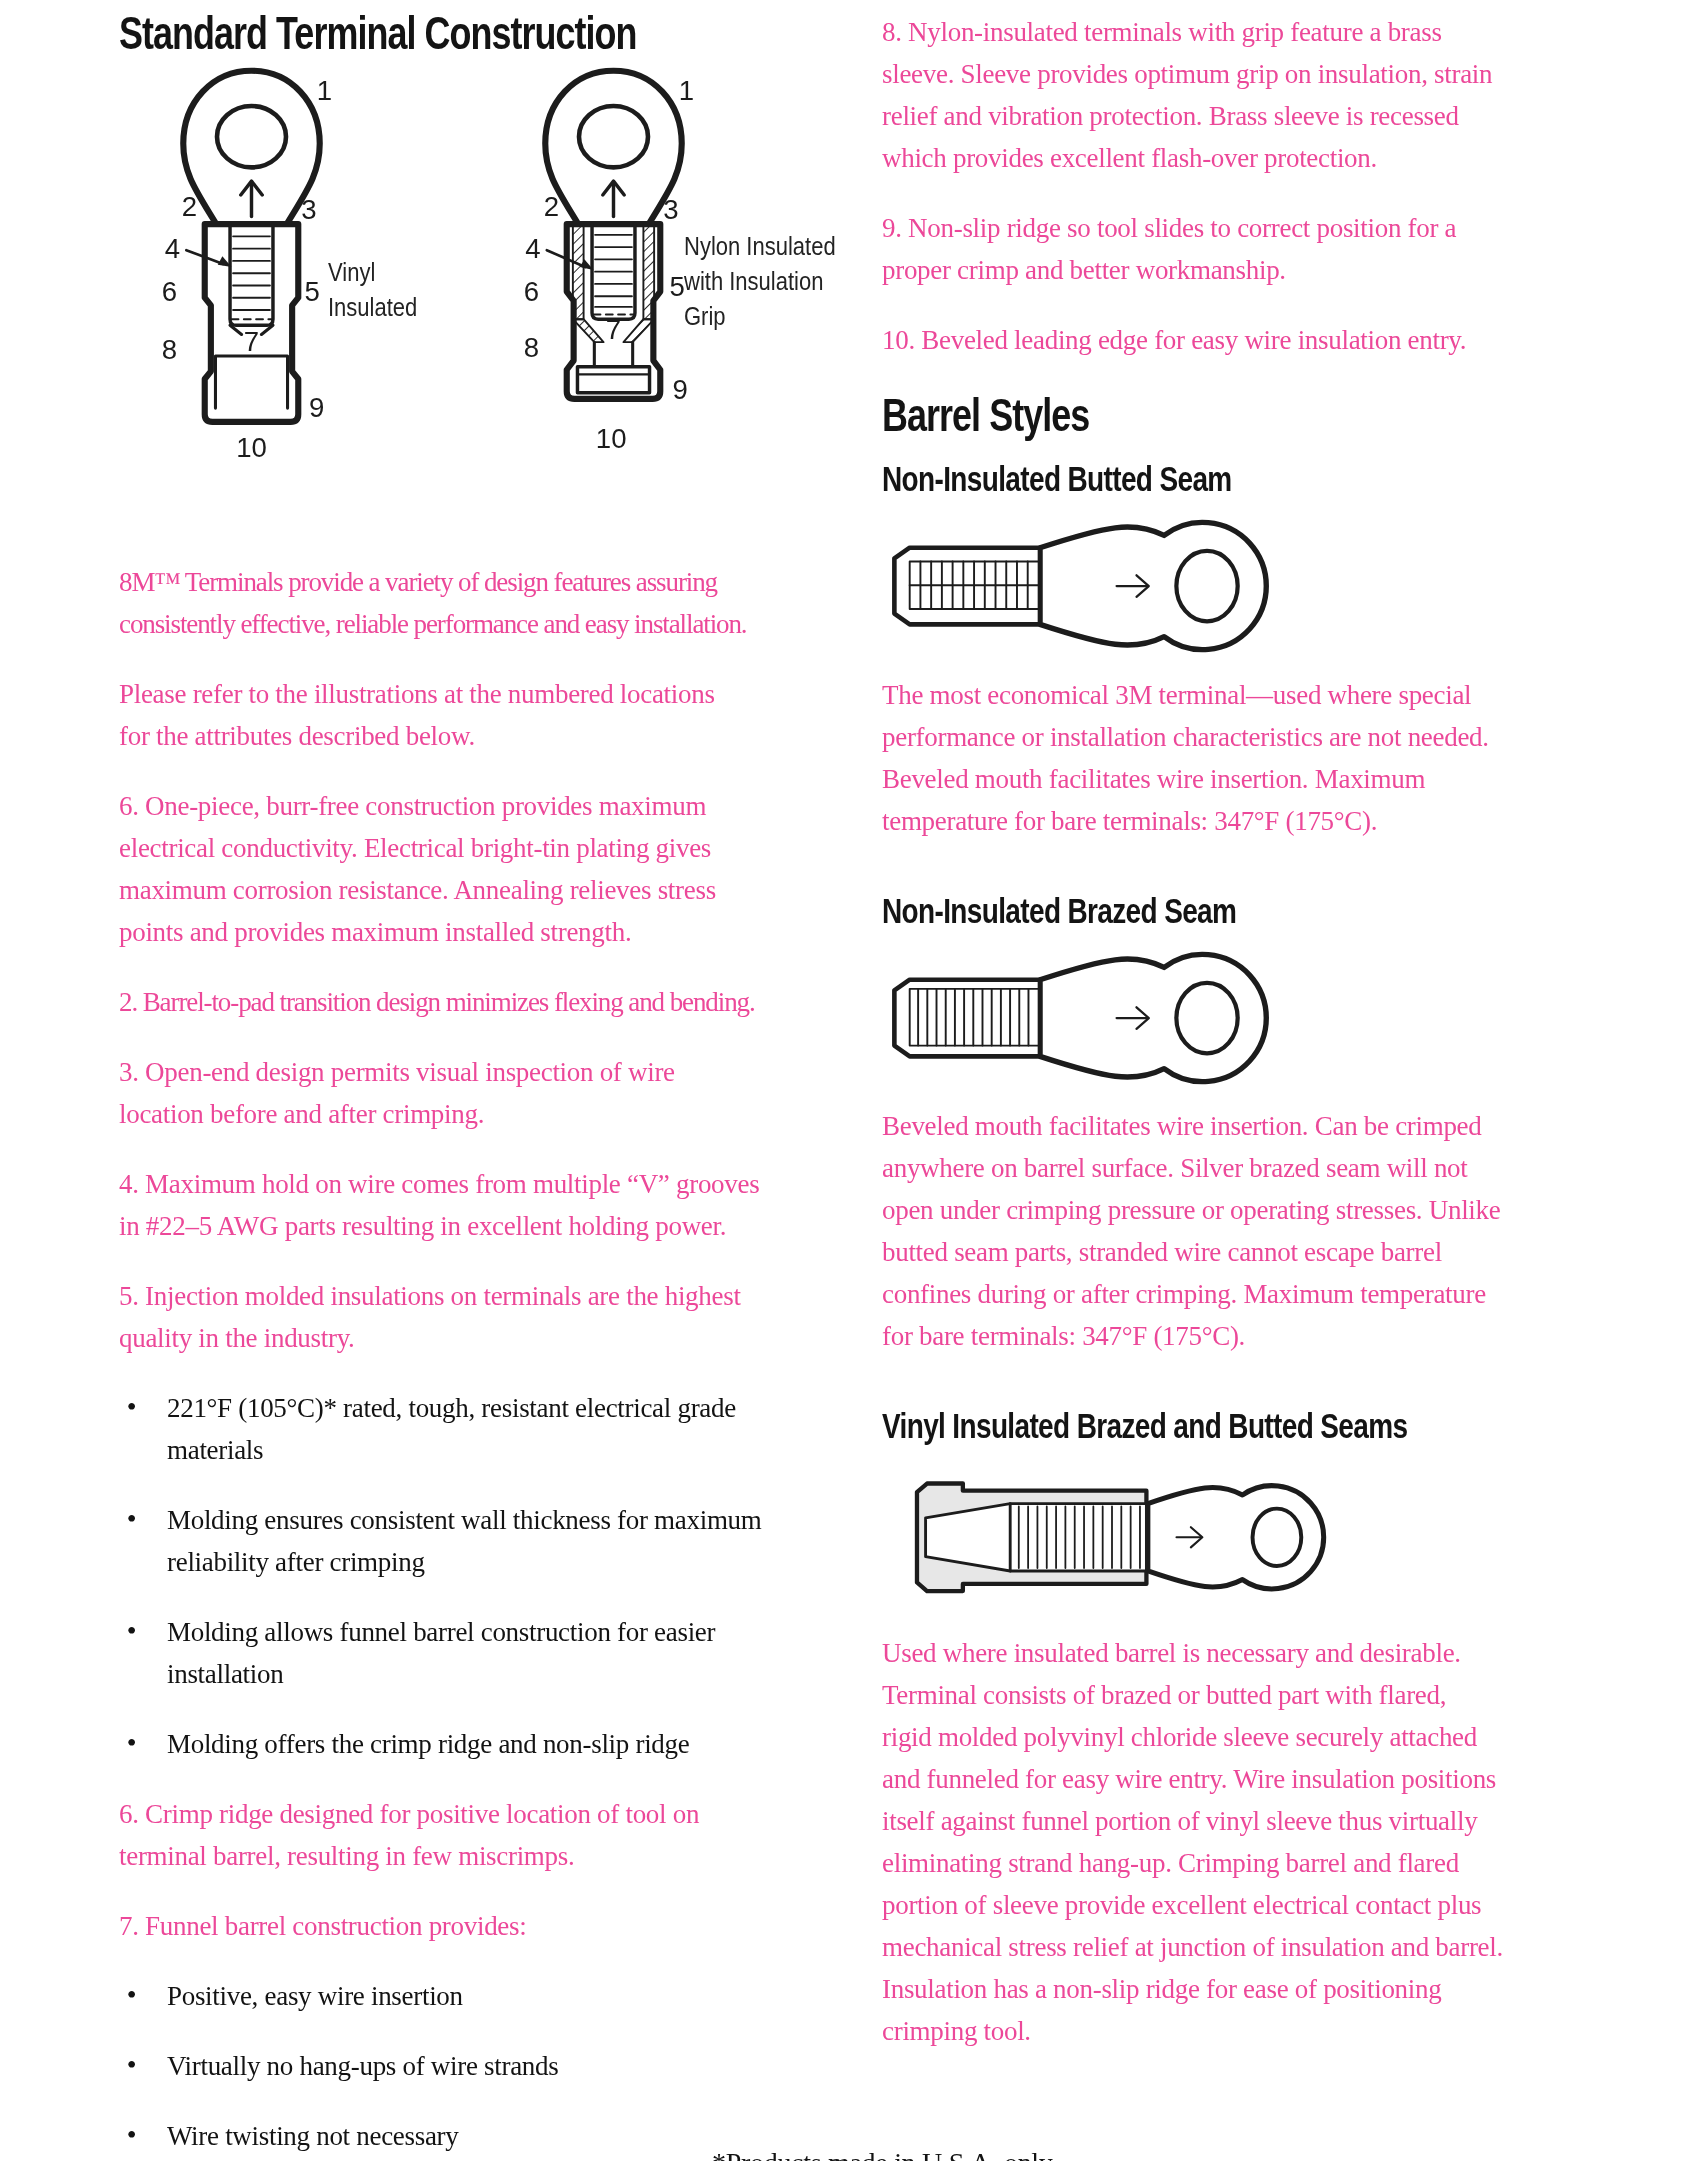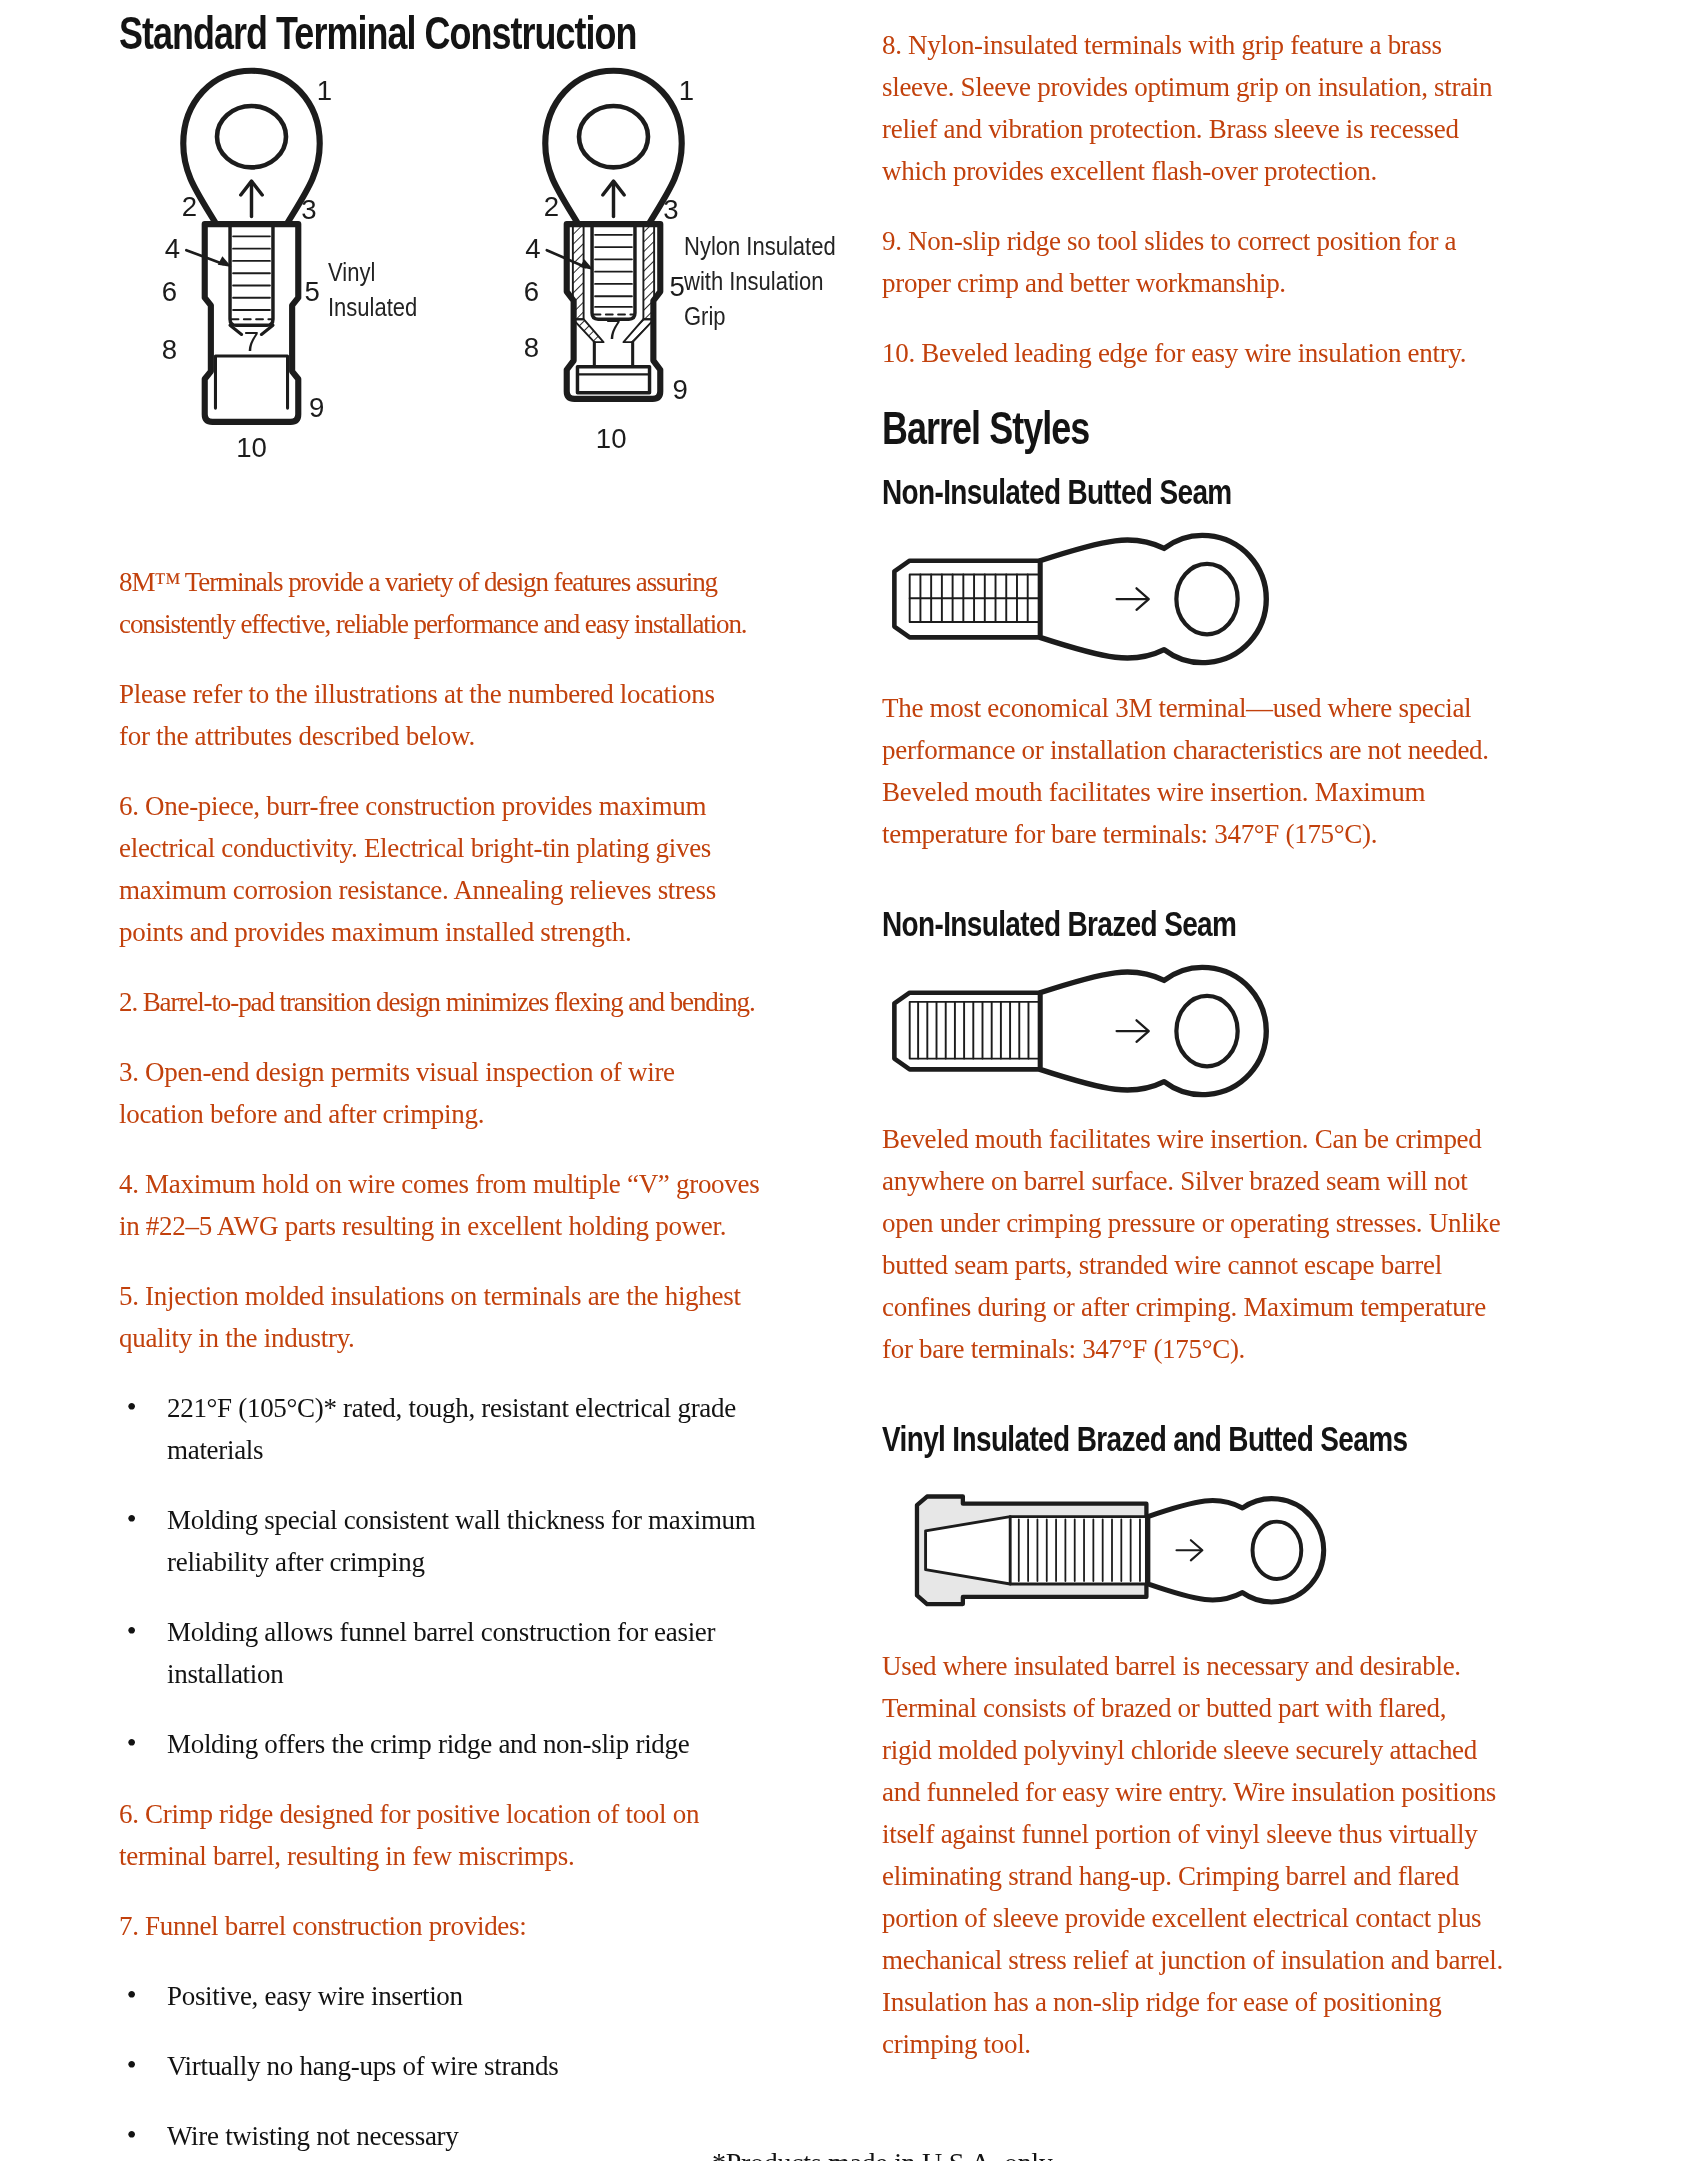--- a/index.html
+++ b/index.html
@@ -12,21 +12,21 @@
   
   .cond{font-family:"Liberation Sans",sans-serif;font-weight:700;color:#141414;
         transform-origin:left top;}
   .page-title{font-size:46px;line-height:51px;letter-spacing:-1.2px;transform:scaleX(.78);
         margin:0 0 7.7px 0;white-space:nowrap;}
   .h1{font-size:46px;line-height:52px;letter-spacing:-1.2px;transform:scaleX(.78);
         margin:28px 0 18.4px 0;white-space:nowrap;}
   .h2{font-size:35px;line-height:40px;letter-spacing:-0.8px;transform:scaleX(.80);
         margin:0 0 15.3px 0;white-space:nowrap;}
   .body-text{font-family:"Liberation Serif",serif;font-size:27px;line-height:42px;
-        letter-spacing:-0.3px;margin:13px 0 28px 0;white-space:pre-line;color:#c2410c;}
+        letter-spacing:-0.3px;margin:0 0 28px 0;white-space:pre-line;color:#ec4899;}
   .tight{letter-spacing:-1.1px;}
   ul.blist{list-style:none;margin:0 0 0 0;padding:0;}
   ul.blist li{position:relative;padding-left:48px;margin:0 0 28px 0;
         font-family:"Liberation Serif",serif;font-size:27px;line-height:42px;
         letter-spacing:-0.3px;white-space:pre-line;color:#131313;}
   ul.blist li::before{content:"\2022";position:absolute;left:7.7px;top:-1.5px;font-size:28px;}
   .fig-caption{position:absolute;font-family:"Liberation Sans",sans-serif;font-size:25px;
         line-height:35px;color:#232323;white-space:pre-line;transform:scaleX(.88);
         transform-origin:left top;}
   .footnote{position:absolute;left:712px;top:2107px;font-family:"Liberation Serif",serif;
@@ -154,21 +154,21 @@
     <p class="body-text">3. Open-end design permits visual inspection of wire
 location before and after crimping.</p>
     <p class="body-text">4. Maximum hold on wire comes from multiple “V” grooves
 in #22–5 AWG parts resulting in excellent holding power.</p>
     <p class="body-text">5. Injection molded insulations on terminals are the highest
 quality in the industry.</p>
 
     <ul class="blist">
       <li>221°F (105°C)* rated, tough, resistant electrical grade
 materials</li>
-      <li>Molding special consistent wall thickness for maximum
+      <li>Molding ensures consistent wall thickness for maximum
 reliability after crimping</li>
       <li>Molding allows funnel barrel construction for easier
 installation</li>
       <li>Molding offers the crimp ridge and non-slip ridge</li>
     </ul>
 
     <p class="body-text">6. Crimp ridge designed for positive location of tool on
 terminal barrel, resulting in few miscrimps.</p>
     <p class="body-text">7. Funnel barrel construction provides:</p>
 

